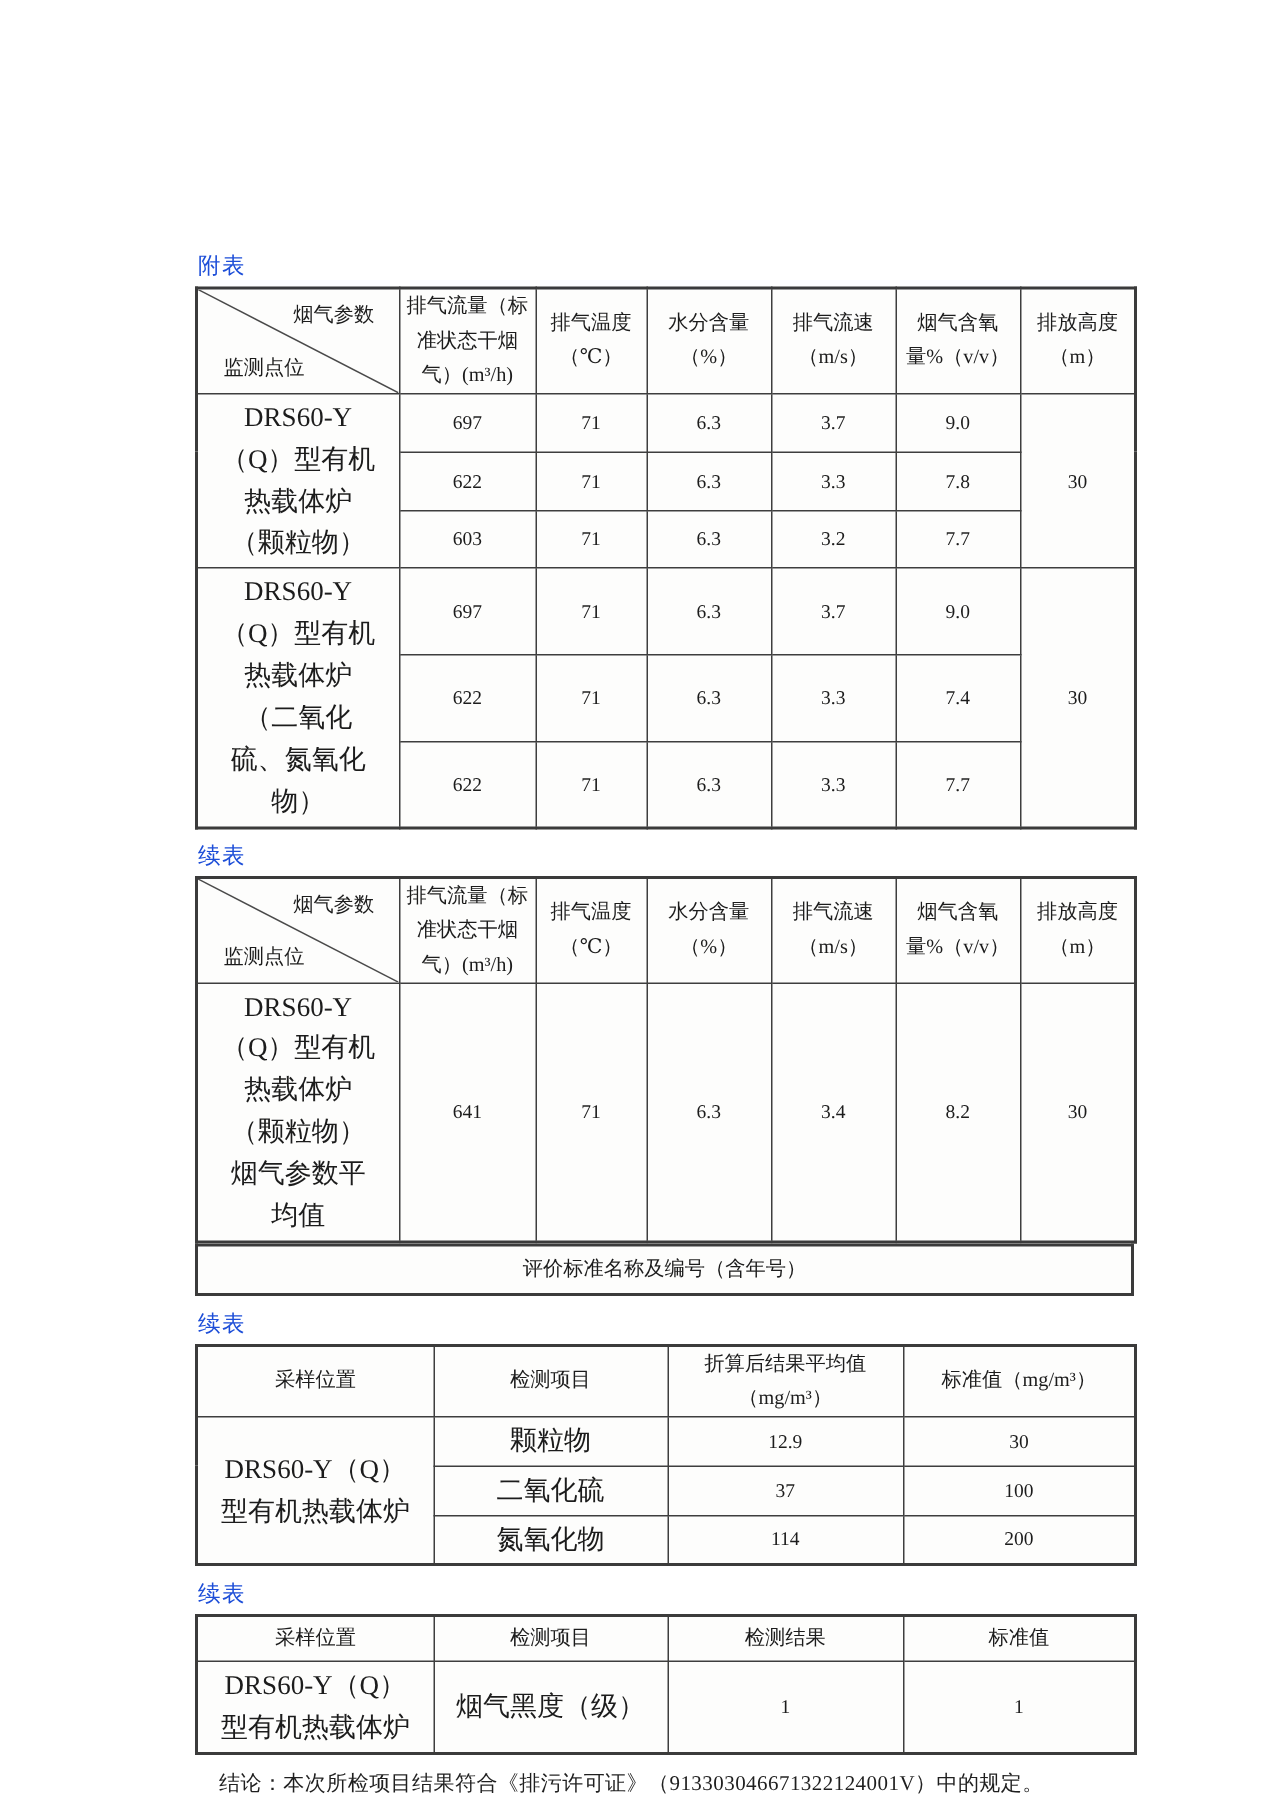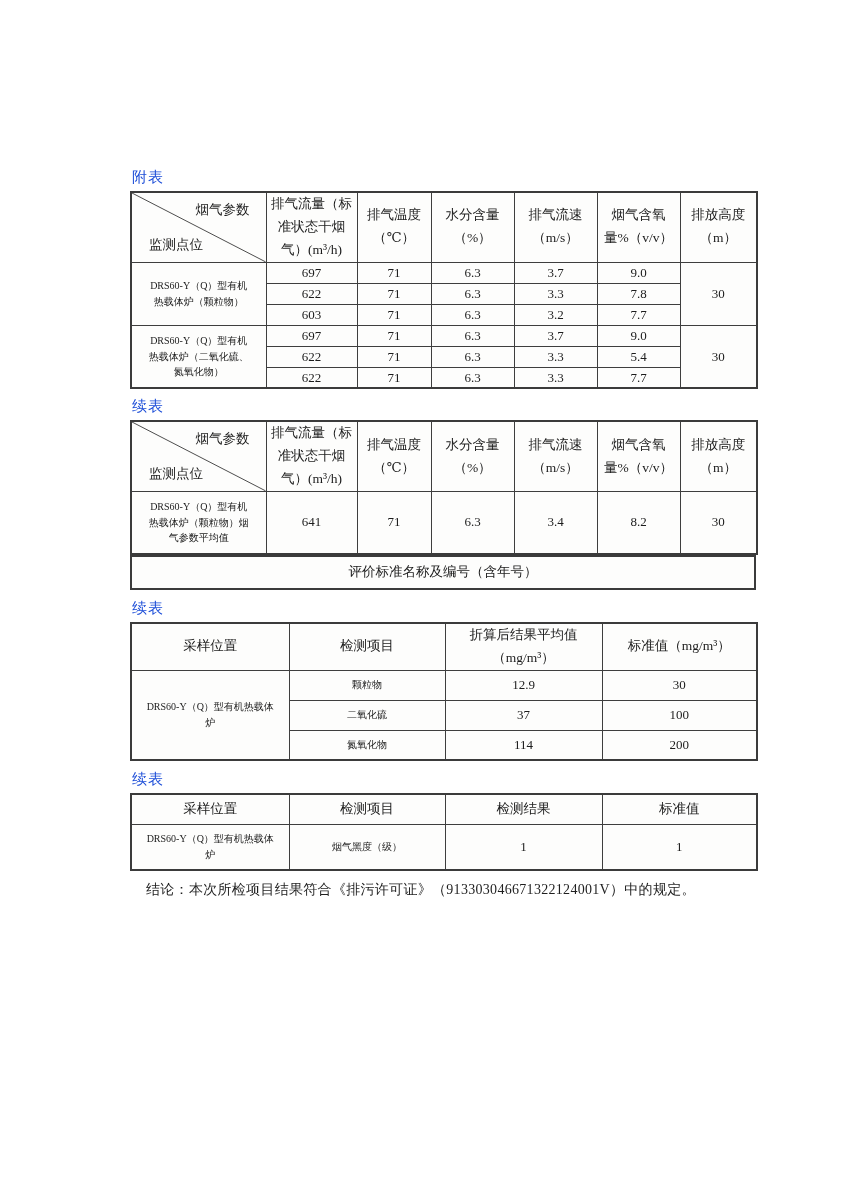--- a/index.html
+++ b/index.html
@@ -12,21 +12,21 @@
   .page { position:absolute; left:130px; top:168px; width:626px; }
   .sec-label { font-size:15px; letter-spacing:1px; margin:0 0 4px 2px; color:#1d4ed8; }
   .sec-label.gap { margin-top:8px; }
   .sec-label.gap2 { margin-top:9px; }
 
   table { border-collapse:collapse; table-layout:fixed; width:626px; background:#fdfdfc; }
   table { border:2px solid #3b3b3b; }
   td { border:1px solid #3e3e3e; text-align:center; vertical-align:middle;
        font-size:13px; padding:0 2px; overflow:hidden; color:#1c1c1c; }
   td.hd { font-size:13.5px; line-height:1.7; }
-  td.lbl { font-size:10px; line-height:1.55; padding:2px 14px; }
+  td.lbl { font-size:18px; line-height:1.55; padding:2px 14px; }
 
   
   .flue tr.head { height:70px;padding-left:12px; }
   .flue tr.data { height:21px; }
   .flue2 tr.r1 { height:62px; }
   .flue2 tr.r2 { height:88px; }
 
   td.corner { position:relative; padding:0; }
   td.corner svg { position:absolute; left:0; top:0; width:100%; height:100%; }
   .c-top { position:absolute; top:8px; right:16px; font-size:13.5px; }
@@ -107,21 +107,21 @@
       <td>6.3</td>
       <td>3.7</td>
       <td>9.0</td>
       <td rowspan="3">30</td>
     </tr>
     <tr class="data">
       <td>622</td>
       <td>71</td>
       <td>6.3</td>
       <td>3.3</td>
-      <td>5.4</td>
+      <td>7.4</td>
     </tr>
     <tr class="data">
       <td>622</td>
       <td>71</td>
       <td>6.3</td>
       <td>3.3</td>
       <td>7.7</td>
     </tr>
   </tbody>
     </table>

